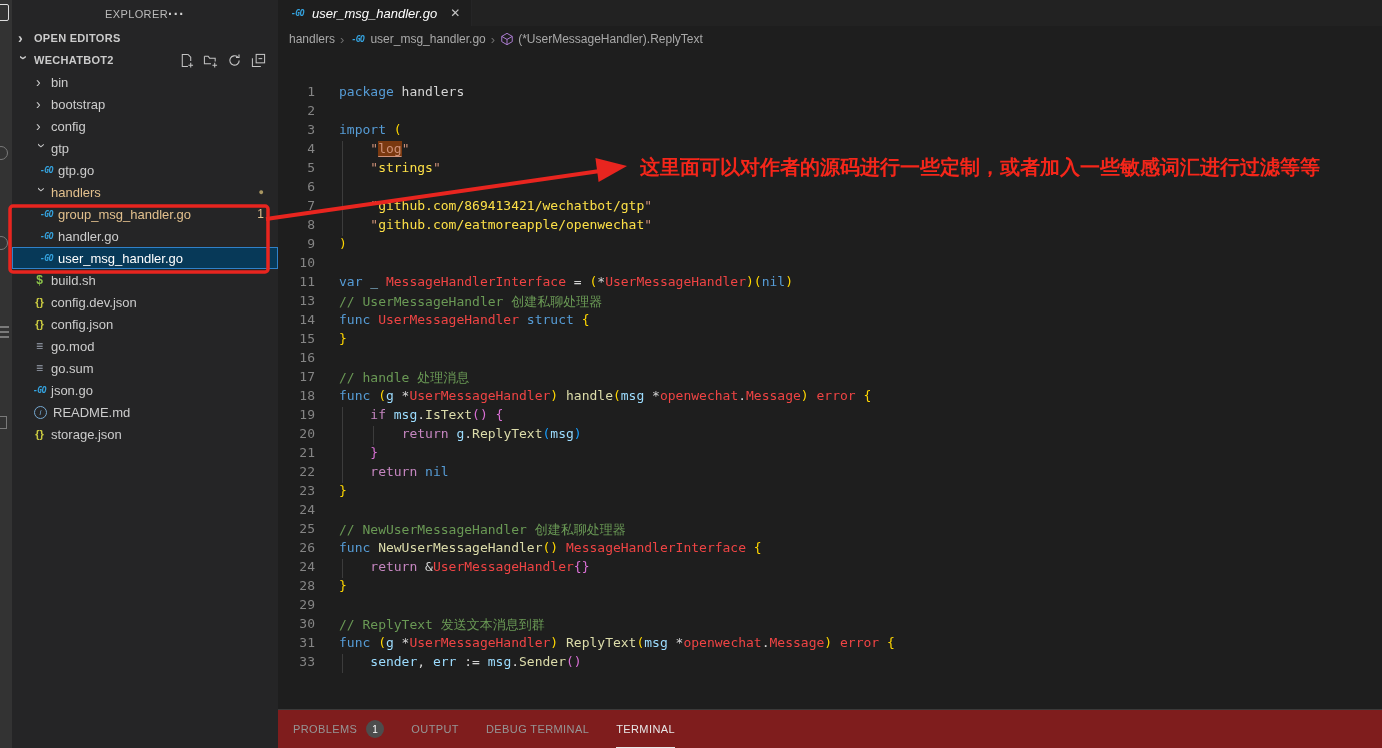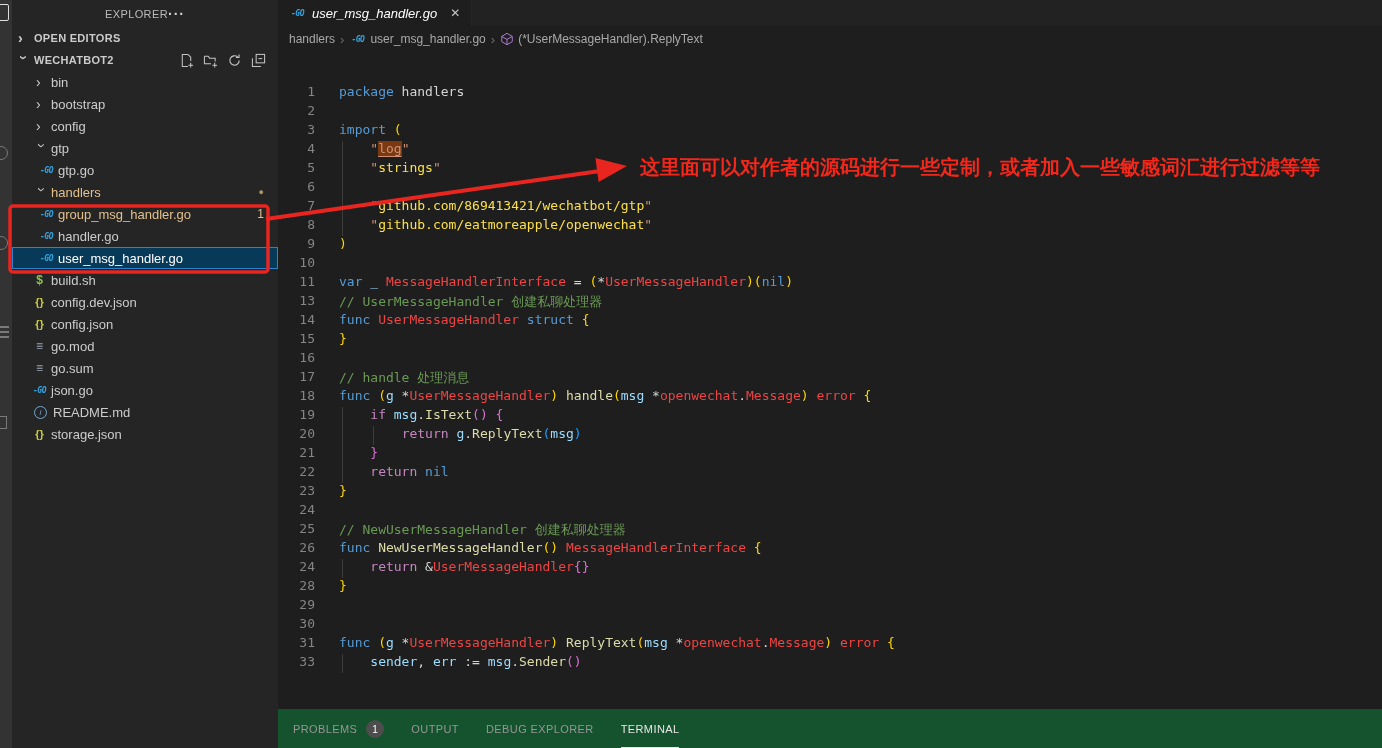--- a/index.html
+++ b/index.html
@@ -51,21 +51,21 @@
   .code-line{display:flex;height:19px;line-height:19px;font:13px "DejaVu Sans Mono",monospace;white-space:pre;position:relative;}
   .ln{width:37px;text-align:right;color:#858585;flex:none;}
   .lc{padding-left:24px;}
   .ig{position:absolute;top:0;bottom:0;width:1px;background:#3c3c3c;}
   .tok-kw{color:#569cd6}.tok-ctl{color:#c586c0}.tok-ty{color:#ef4444}.tok-fn{color:#dcdcaa}
   .tok-vr{color:#9cdcfe}.tok-st{color:#ce9178}.tok-cm{color:#6a9955}.tok-pl{color:#d4d4d4}
   .tok-b1{color:#ffd700}.tok-b2{color:#da70d6}.tok-b3{color:#179fff}
   .tok-u{color:#fde047;text-underline-offset:3px;}
   .tok-m{color:#ce9178;text-decoration:underline;text-underline-offset:3px;background:rgba(234,92,0,.45);}
   
-  .panel{position:absolute;left:0;right:0;bottom:0;height:38px;background:#14532d;border-top:1px solid #3a3a3a;
+  .panel{position:absolute;left:0;right:0;bottom:0;height:38px;background:#7f1d1d;border-top:1px solid #3a3a3a;
     display:flex;align-items:stretch;padding-left:15px;z-index:12;}
   .ptab{font-size:11px;color:#969696;letter-spacing:.4px;display:flex;align-items:center;gap:9px;margin-right:27px;cursor:pointer;}
   .ptab.active{color:#e7e7e7;box-shadow:inset 0 -1px 0 #e7e7e7;}
   .pbadge{background:#4d4d4d;color:#ffffff;border-radius:50%;width:18px;height:18px;display:flex;align-items:center;justify-content:center;font-size:10px;}
   
   .anno-svg{position:absolute;left:0;top:0;z-index:60;pointer-events:none;}
   .anno-text{position:absolute;left:640px;top:154px;z-index:60;pointer-events:none;
     font-size:20px;font-weight:bold;color:#f5261a;white-space:nowrap;}
 </style>
 </head>
@@ -246,35 +246,35 @@
       <div class="code-line"><div class="ig" style="left: 64px;"></div><div class="ig" style="left: 95.3px;"></div><span class="ln">20</span><span class="lc"><span class="tok-pl">        </span><span class="tok-ctl">return</span><span class="tok-pl"> </span><span class="tok-vr">g</span><span class="tok-pl">.</span><span class="tok-fn">ReplyText</span><span class="tok-b3">(</span><span class="tok-vr">msg</span><span class="tok-b3">)</span></span></div>
       <div class="code-line"><div class="ig" style="left: 64px;"></div><span class="ln">21</span><span class="lc"><span class="tok-pl">    </span><span class="tok-b2">}</span></span></div>
       <div class="code-line"><div class="ig" style="left: 64px;"></div><span class="ln">22</span><span class="lc"><span class="tok-pl">    </span><span class="tok-ctl">return</span><span class="tok-pl"> </span><span class="tok-kw">nil</span></span></div>
       <div class="code-line"><span class="ln">23</span><span class="lc"><span class="tok-b1">}</span></span></div>
       <div class="code-line"><span class="ln">24</span><span class="lc"></span></div>
       <div class="code-line"><span class="ln">25</span><span class="lc"><span class="tok-cm">// NewUserMessageHandler 创建私聊处理器</span></span></div>
       <div class="code-line"><span class="ln">26</span><span class="lc"><span class="tok-kw">func</span><span class="tok-pl"> </span><span class="tok-fn">NewUserMessageHandler</span><span class="tok-b1">()</span><span class="tok-pl"> </span><span class="tok-ty">MessageHandlerInterface</span><span class="tok-pl"> </span><span class="tok-b1">{</span></span></div>
       <div class="code-line"><div class="ig" style="left: 64px;"></div><span class="ln">24</span><span class="lc"><span class="tok-pl">    </span><span class="tok-ctl">return</span><span class="tok-pl"> &amp;</span><span class="tok-ty">UserMessageHandler</span><span class="tok-b2">{}</span></span></div>
       <div class="code-line"><span class="ln">28</span><span class="lc"><span class="tok-b1">}</span></span></div>
       <div class="code-line"><span class="ln">29</span><span class="lc"></span></div>
-      <div class="code-line"><span class="ln">30</span></div>
+      <div class="code-line"><span class="ln">30</span><span class="lc"><span class="tok-cm">// ReplyText 发送文本消息到群</span></span></div>
       <div class="code-line"><span class="ln">31</span><span class="lc"><span class="tok-kw">func</span><span class="tok-pl"> </span><span class="tok-b1">(</span><span class="tok-vr">g</span><span class="tok-pl"> *</span><span class="tok-ty">UserMessageHandler</span><span class="tok-b1">)</span><span class="tok-pl"> </span><span class="tok-fn">ReplyText</span><span class="tok-b1">(</span><span class="tok-vr">msg</span><span class="tok-pl"> *</span><span class="tok-ty">openwechat</span><span class="tok-pl">.</span><span class="tok-ty">Message</span><span class="tok-b1">)</span><span class="tok-pl"> </span><span class="tok-ty">error</span><span class="tok-pl"> </span><span class="tok-b1">{</span></span></div>
       <div class="code-line"><div class="ig" style="left: 64px;"></div><span class="ln">33</span><span class="lc"><span class="tok-pl">    </span><span class="tok-vr">sender</span><span class="tok-pl">, </span><span class="tok-vr">err</span><span class="tok-pl"> := </span><span class="tok-vr">msg</span><span class="tok-pl">.</span><span class="tok-fn">Sender</span><span class="tok-b2">()</span></span></div>
     </div>
 
   <div class="panel" id="panel-tabs">
       <div class="ptab">
         <span>PROBLEMS</span>
         <span class="pbadge">1</span>
       </div>
       <div class="ptab">
         <span>OUTPUT</span>
       </div>
       <div class="ptab">
-        <span>DEBUG EXPLORER</span>
+        <span>DEBUG TERMINAL</span>
       </div>
       <div class="ptab active">
         <span>TERMINAL</span>
       </div>
     </div>
 </div>
 
 <svg class="anno-svg" width="1382" height="748" viewBox="0 0 1382 748">
   <rect x="10" y="206" width="258" height="66" rx="3" fill="none" stroke="#e8251f" stroke-width="3.5"></rect>
   <line x1="266" y1="219" x2="600" y2="171" stroke="#e8251f" stroke-width="4"></line>

